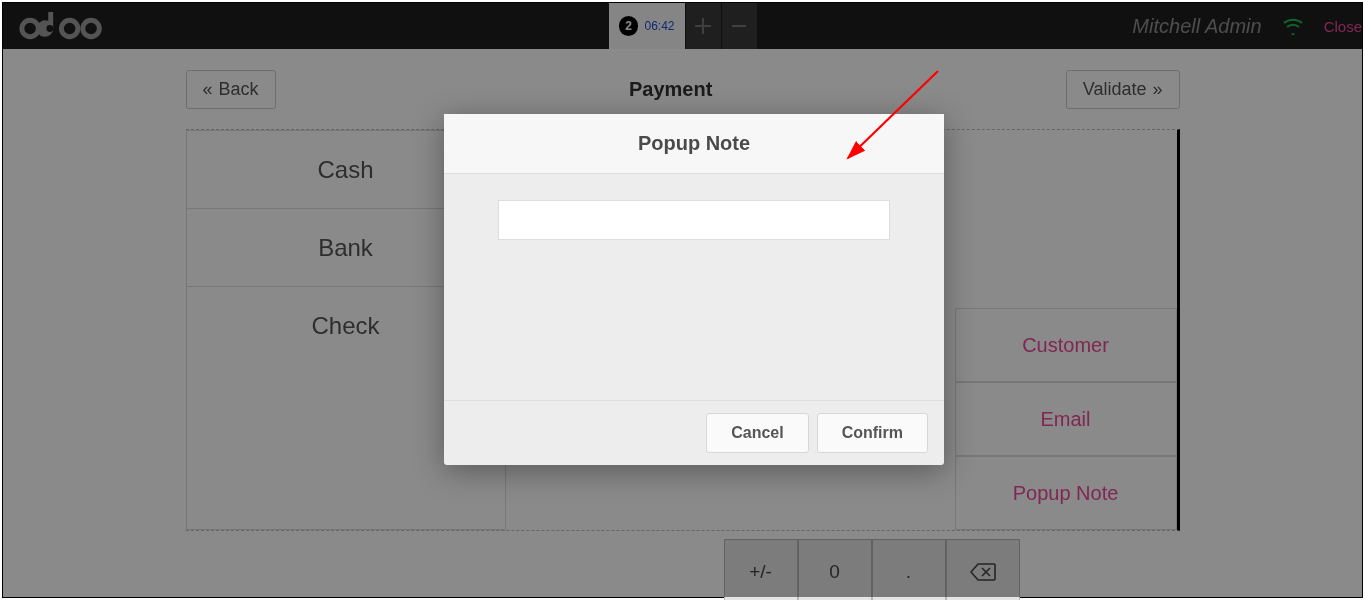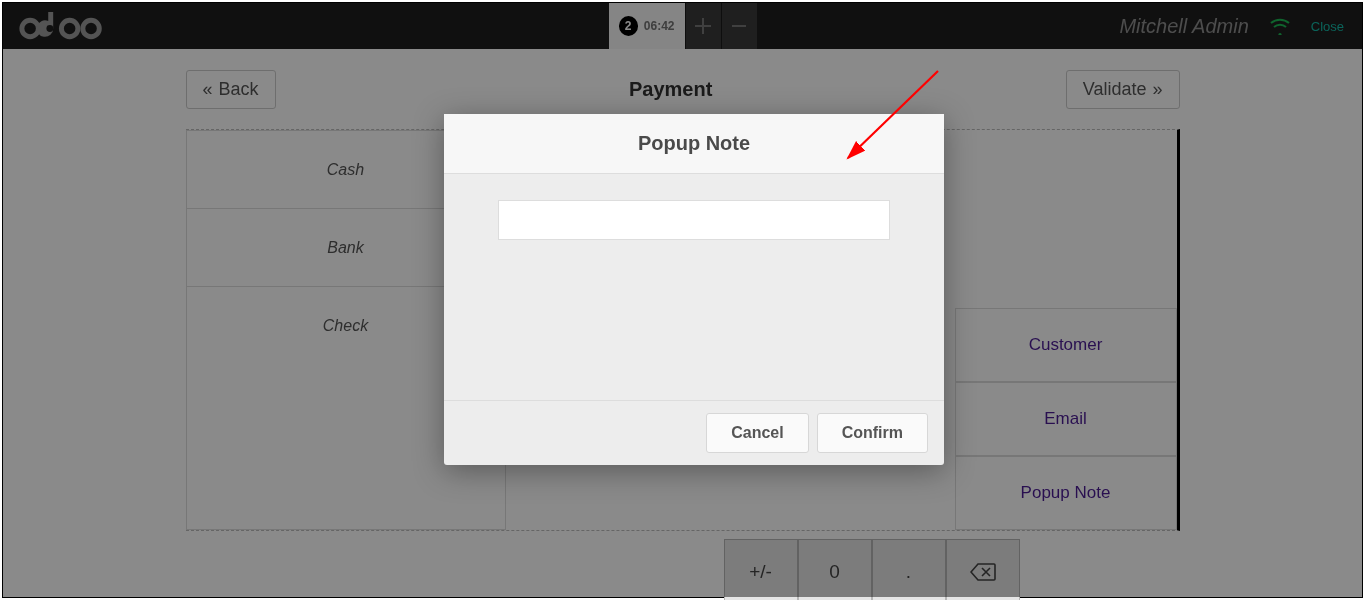--- a/index.html
+++ b/index.html
@@ -6,43 +6,43 @@
     body { width: 1365px; height: 600px; background: #fff; overflow: hidden; position: relative; }
     .frame { position: absolute; inset: 2px; border: 1px solid #000; }
 
     
     .topbar { position: absolute; top: 0; left: 0; right: 0; height: 46px; background: #1f1f1f; display: flex; align-items: center; }
     .logo { margin-left: 10px; height: 46px; display: flex; align-items: center; }
     .logo svg { height: 28px; }
     .top-center { position: absolute; left: 50%; transform: translateX(-50%); display: flex; align-items: center; height: 46px; }
     .tab { background: #f5f5f5; height: 46px; width: 76px; display: flex; align-items: center; gap: 6px; padding: 0 10px; }
     .tab .badge { background: #000; color: #fff; border-radius: 50%; width: 20px; height: 20px; font-size: 12px; display: flex; align-items: center; justify-content: center; font-weight: bold; }
-    .tab .time { font-size: 12px; color: #737373; font-weight: bold; }
+    .tab .time { font-size: 12px; color: #1d4ed8; font-weight: normal; }
     .sqbtn { width: 36px; height: 46px; background: #3a3a3a; display: flex; align-items: center; justify-content: center; color: #888; font-size: 20px; font-weight: bold; border-left: 1px solid #1a1a1a; }
     .top-right { margin-left: auto; display: flex; align-items: center; height: 50px; }
     .username { color: #8f8f8f; font-style: italic; font-size: 20px; margin-right: 20px; }
     .wifi { color: #1db954; margin-right: 20px; display: flex; align-items: center; }
-    .closebtn { color: #14b8a6; font-size: 13px; margin-right: 18px; }
+    .closebtn { color: #ec4899; font-size: 15px; }
 
     
     .stage { position: absolute; top: 46px; left: 0; right: 0; bottom: 0; background: #fff; padding: 16px 0 0 0; }
     .payment-container { width: 994px; margin: 0 auto; position: relative; }
     .header-row { display: flex; align-items: center; justify-content: space-between; height: 48px; }
     .backbtn, .validatebtn { border: 1px solid #ccc; border-radius: 3px; background: #fff; padding: 8px 16px; font-size: 18px; color: #555; display: flex; align-items: center; gap: 6px; }
     .title { font-size: 20px; font-weight: bold; color: #333; }
 
     .pay-body { display: flex; margin-top: 16px; border-top: 1px dashed #bbb; border-bottom: 1px dashed #bbb; border-right: 3px solid #000; }
     .methods { width: 320px; border: 1px solid #ddd; }
-    .method { height: 78px; display: flex; align-items: center; justify-content: center; font-size: 16px; color: #555; border-bottom: 1px solid #ddd; font-style: italic; }
+    .method { height: 78px; display: flex; align-items: center; justify-content: center; font-size: 24px; color: #555; border-bottom: 1px solid #ddd; }
     .method:last-child { border-bottom: none; }
 
     .middle { flex: 1; }
 
     .rightcol { width: 222px; display: flex; flex-direction: column; padding-top: 178px; }
-    .rightbtn { height: 74px; border: 1px solid #ddd; display: flex; align-items: center; justify-content: center; font-size: 17px; color: #4c1d95; }
+    .rightbtn { height: 74px; border: 1px solid #ddd; display: flex; align-items: center; justify-content: center; font-size: 20px; color: #ec4899; }
 
     .keypad { position: absolute; left: 538px; top: 474px; display: flex; }
     .key { width: 74px; height: 66px; border: 1px solid #b5b5b5; background: #e5e5e5; display: flex; align-items: center; justify-content: center; font-size: 19px; color: #444; }
 
     
     .dim { position: absolute; inset: 0; background: rgba(0,0,0,0.46); }
 
     
     .popup { position: absolute; left: 441px; top: 111px; width: 500px; background: #ededed; border-radius: 3px; box-shadow: 0 6px 30px rgba(0,0,0,0.35); }
     .popup-header { background: #f7f7f7; height: 60px; display: flex; align-items: center; justify-content: center; font-size: 20px; font-weight: bold; color: #4a4a4a; border-bottom: 1px solid #ddd; }

